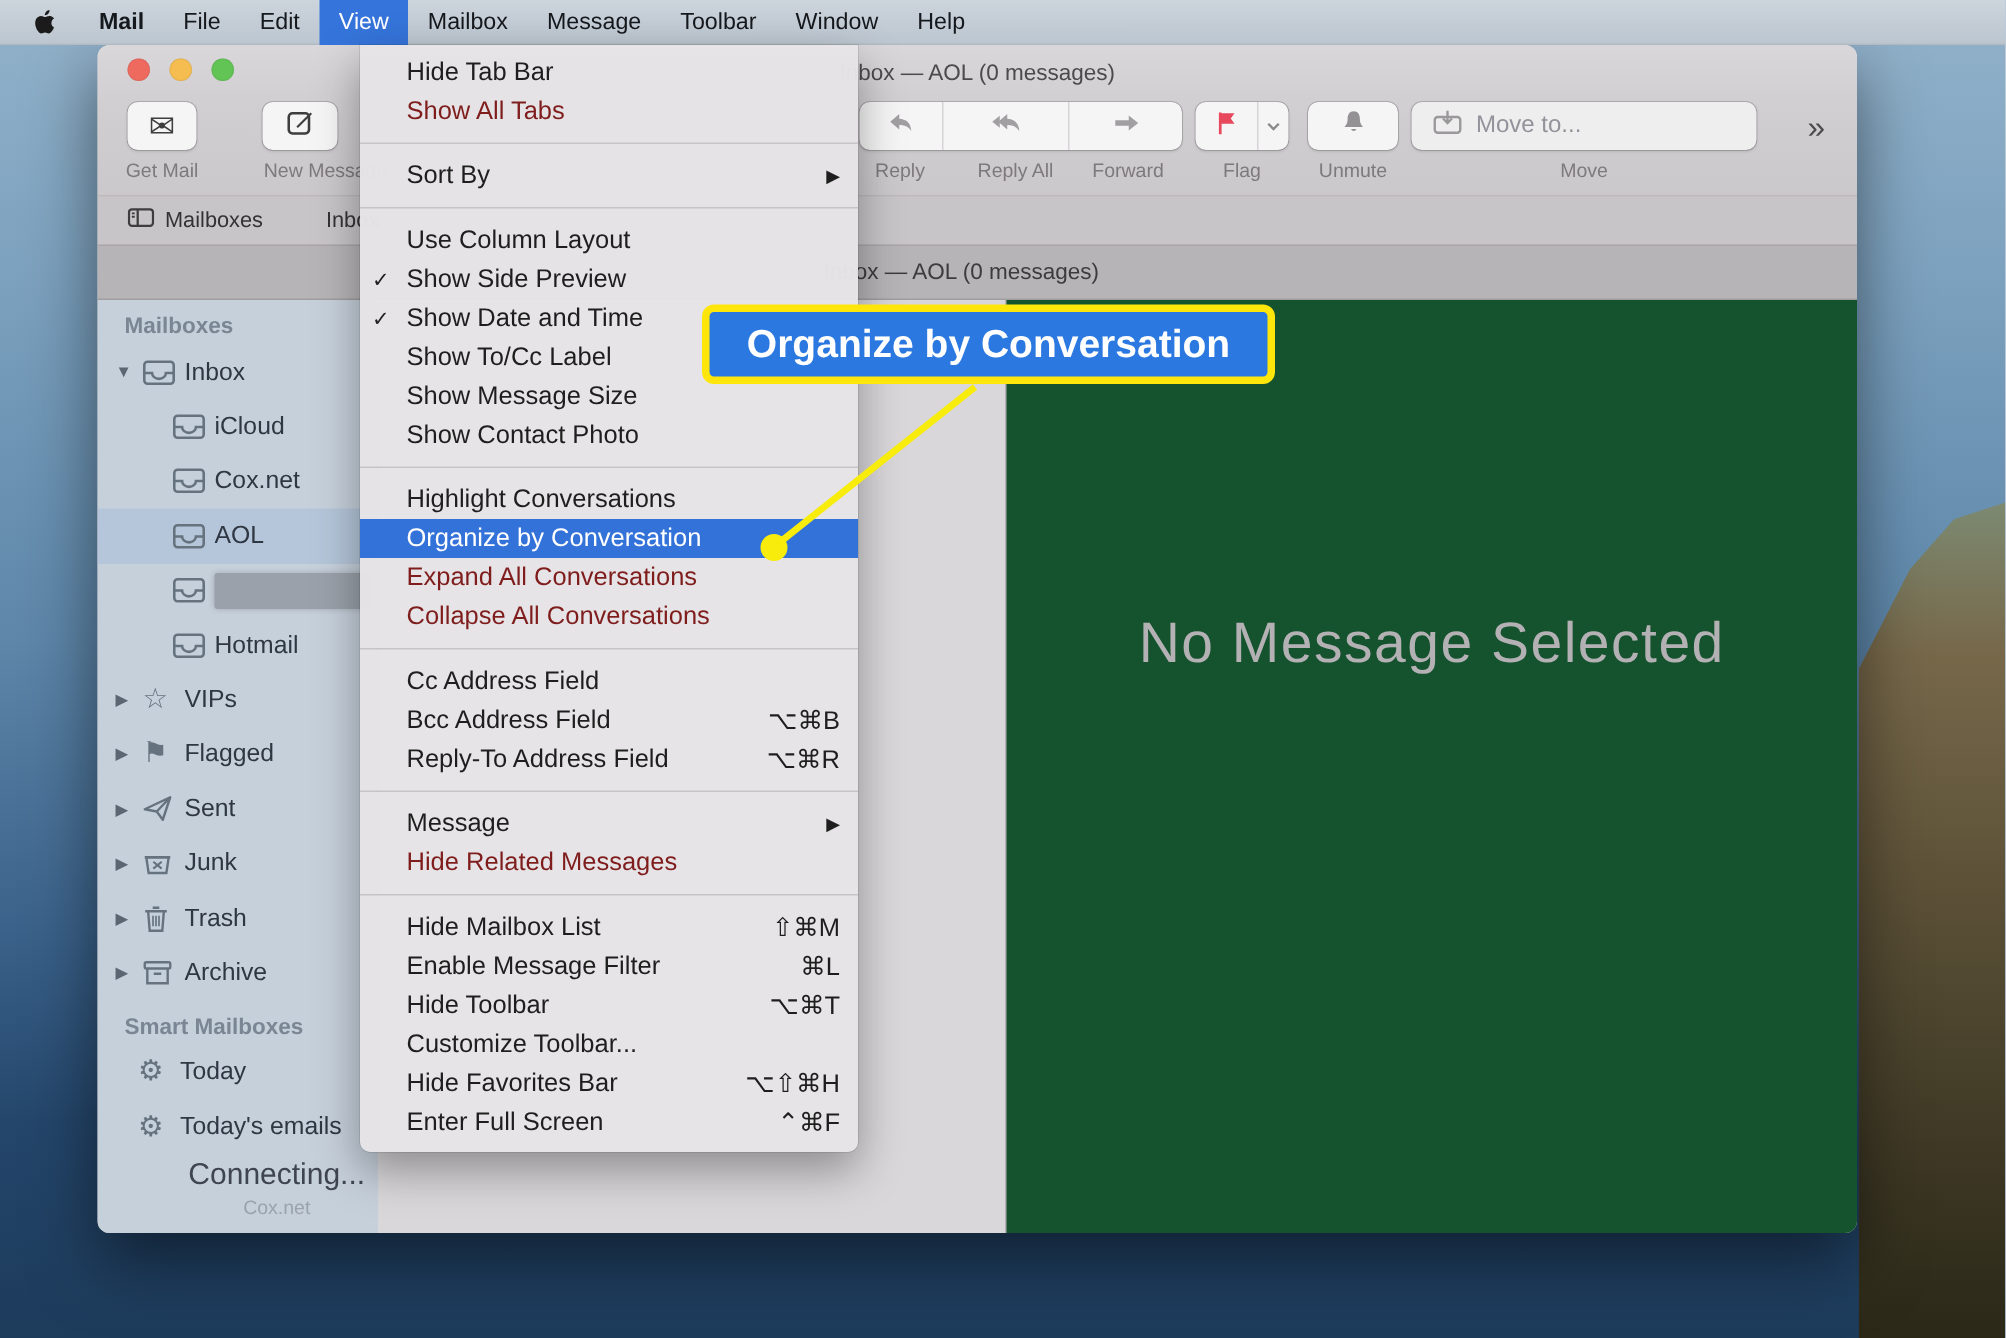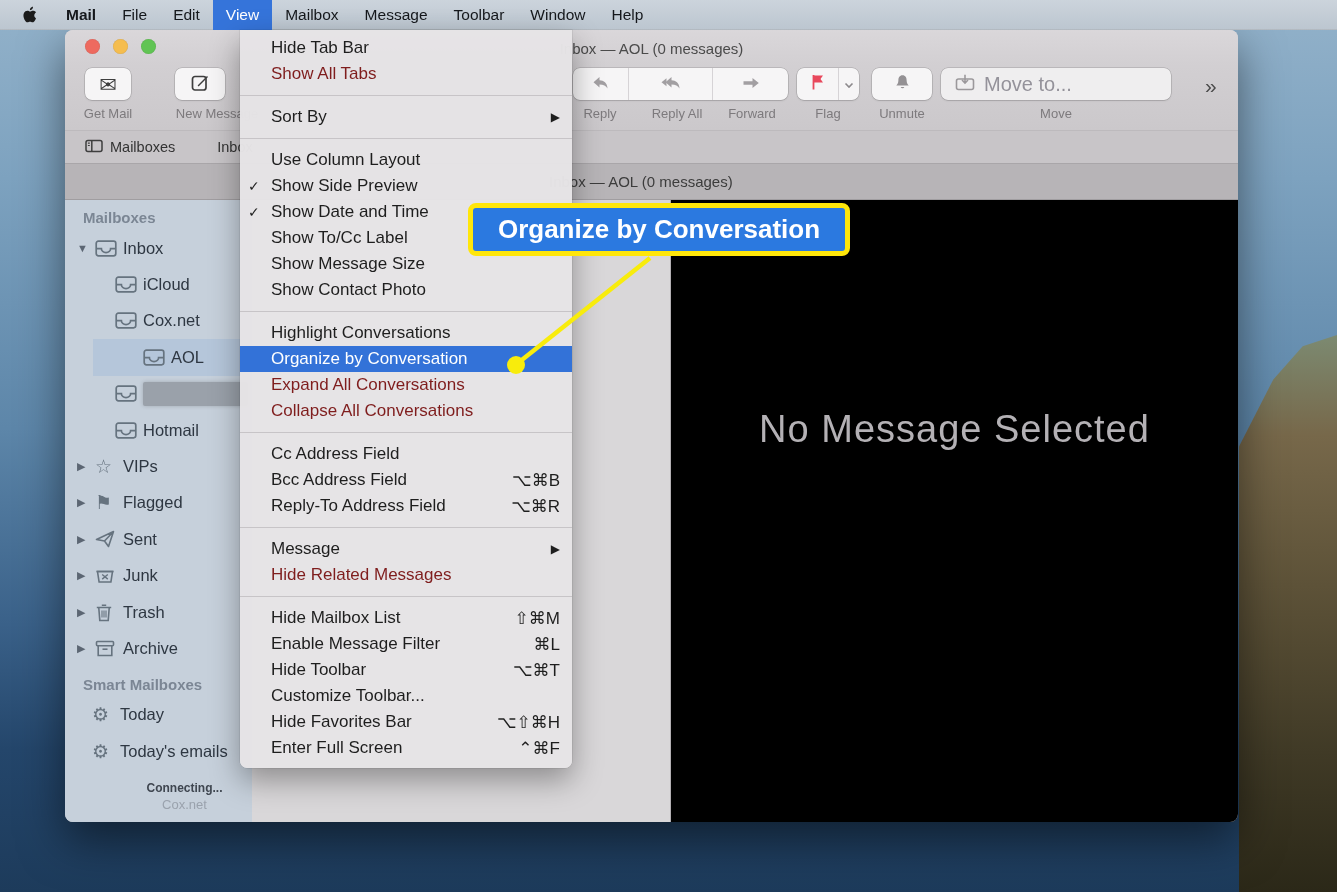--- a/index.html
+++ b/index.html
@@ -48,37 +48,37 @@
   .fav-gap { width:42px; }
 
   .listheader { position:absolute; top:133px; left:0; right:0; height:37px; background:#b7b4b7;
     border-top:1px solid #a9a6a9; border-bottom:1px solid #a09da0; }
   .lh-text { position:absolute; left:484px; top:0; height:35px; display:flex; align-items:center;
     font-size:15px; color:#3c3c3c; white-space:nowrap; }
 
   .content { position:absolute; top:170px; left:0; right:0; bottom:0; }
   .sidebar { position:absolute; left:0; top:0; bottom:0; width:187px; background:#c6d0db; overflow:hidden; }
   .listpane { position:absolute; left:187px; top:0; bottom:0; width:418px; background:#d9d7d9; }
-  .msgpane { position:absolute; left:605px; top:0; bottom:0; right:0; background:#000000; border-left:1px solid #b3b0b3; }
+  .msgpane { position:absolute; left:605px; top:0; bottom:0; right:0; background:#14532d; border-left:1px solid #b3b0b3; }
   .nomsg { position:absolute; top:208px; left:0; right:0; text-align:center; font-size:38px; font-weight:300;
     color:#b4b1b5; letter-spacing:1px; }
 
   .sb-header { margin:6px 0 0 18px; height:24px; line-height:24px; font-size:15px; font-weight:bold; color:#7b8694; }
   .sb-header.smart { }
   .sb-row { height:36.4px; display:flex; align-items:center; font-size:16.5px; color:#2e3742; }
-  .sb-row.selected { background:#b5c6da;margin-left:28px; }
+  .sb-row.selected { background:#b5c6da; }
   .sb-row .disc { width:18px; margin-left:12px; font-size:11px; color:#5c6673; flex:none; }
   .sb-row.child { padding-left:50px; }
   .sb-row.smart { padding-left:27px; }
   .sb-icon { width:28px; flex:none; display:flex; align-items:center; color:#66737f; }
   .sb-icon span { font-size:19px; line-height:1; }
   .sb-lbl { white-space:nowrap; overflow:hidden; }
   .redact { height:24px; flex:1; margin-right:4px; background:#9aa1aa; border-radius:2px; box-shadow:0 0 4px rgba(0,0,0,.18); }
   .status { position:absolute; bottom:10px; left:0; width:187px; padding-left:52px; text-align:center; }
-  .status .l1 { font-size:12px; font-weight:bold; color:#3f4650; }
+  .status .l1 { font-size:20px; font-weight:normal; color:#3f4650; }
   .status .l2 { font-size:13px; color:#9aa2ad; margin-top:2px; }
 
   
   .menu { position:absolute; left:240px; top:30px; width:332px; z-index:40;
     background:rgba(230,227,230,.98); border-radius:0 0 7px 7px; padding:5px 0 7px;
     box-shadow:0 12px 30px rgba(0,0,0,.35), 0 0 0 0.5px rgba(0,0,0,.12); }
   .mi { height:26px; display:flex; align-items:center; padding:0 12px 0 8px; font-size:17px; color:#1e1e1e; }
   .mi .chk { width:23px; flex:none; font-size:14px; }
   .mi .lbl { flex:1; white-space:nowrap; }
   .mi .sc { white-space:nowrap; }
@@ -169,21 +169,21 @@
               <path d="M6.7 13 a1.9 1.9 0 0 0 3.6 0 Z" fill="#949194"></path>
             </svg></span>
       </div>
       <div class="tb-label" style="left:807px;width:60px">Unmute</div>
 
       <div class="tb-btn" style="left:876px;width:230px;justify-content:flex-start;padding-left:14px;background:#efeeef">
         <span style="margin-right:9px"><svg width="20" height="17" viewBox="0 0 20 17">
               <rect x="1.5" y="5" width="17" height="10.5" rx="2" fill="none" stroke="#9b989b" stroke-width="1.6"></rect>
               <path d="M10 0.8 V8.8 M7 6 L10 9 L13 6" fill="none" stroke="#9b989b" stroke-width="1.6"></path>
             </svg></span>
-        <span style="font-size:20px;color:#94929a">Move to...</span>
+        <span style="font-size:16px;color:#94929a">Move to...</span>
       </div>
       <div class="tb-label" style="left:961px;width:60px">Move</div>
 
       <div class="overflow">»</div>
     </div>
 
     <div class="favbar">
       <div class="fav-item">
         <span><svg width="18" height="14" viewBox="0 0 18 14">
               <rect x="1" y="1.5" width="16" height="11" rx="2" fill="none" stroke="#3e3e3e" stroke-width="1.5"></rect>

